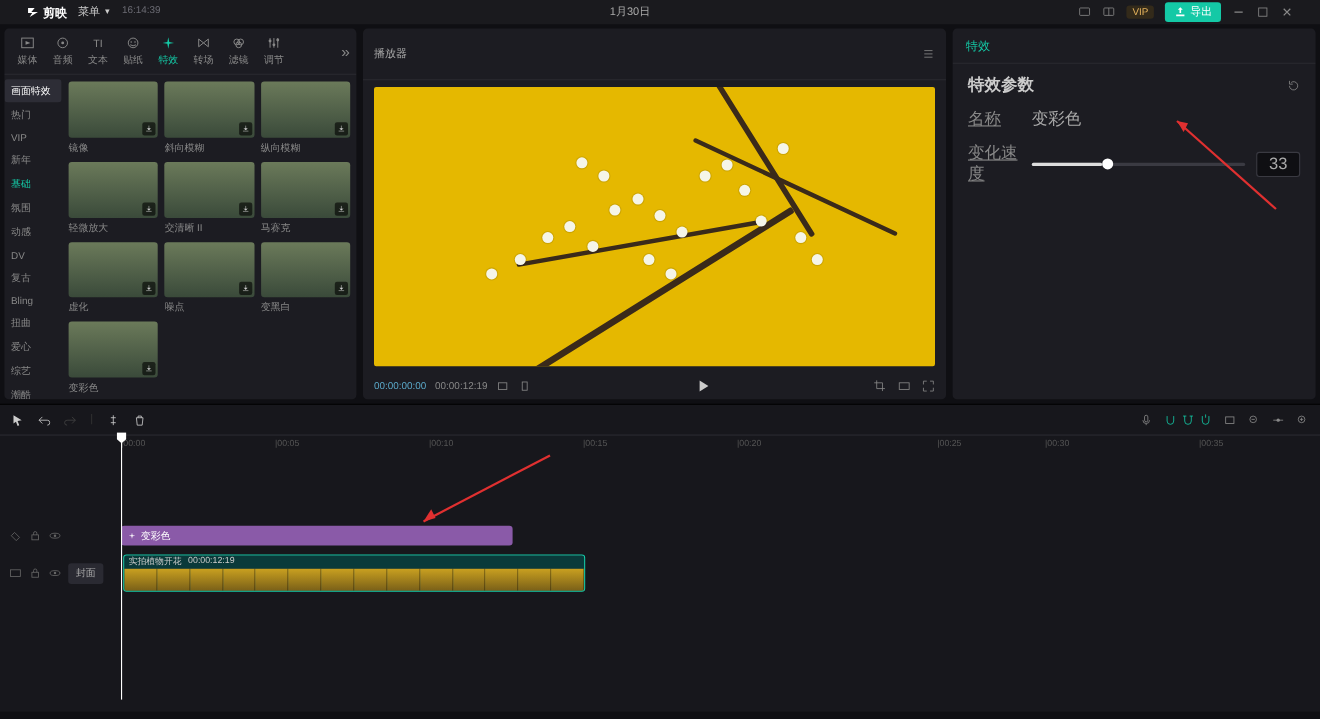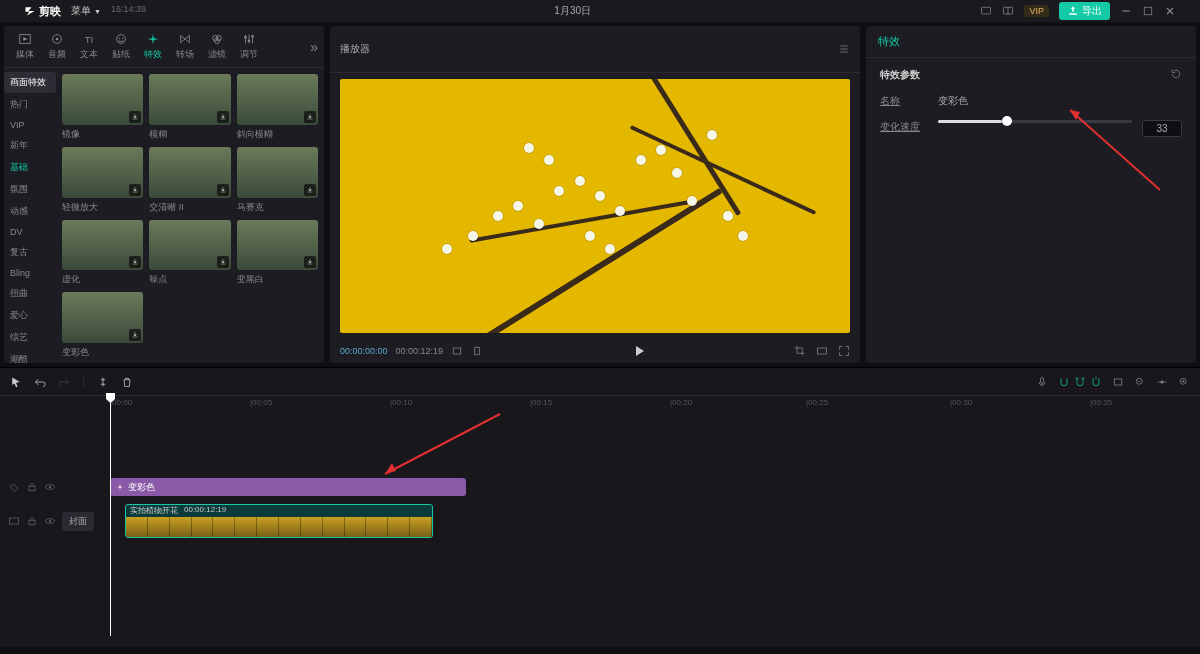--- a/index.html
+++ b/index.html
@@ -45,21 +45,21 @@
   .branch { position:absolute; background:#3a2a1a; border-radius:2px; transform-origin:center;}
   .flower { position:absolute; width:10px; height:10px; border-radius:50%; background:#f5f5e8; box-shadow: 0 0 0 1px rgba(0,0,0,.1);}
   .playbar { display:flex; align-items:center; padding:4px 10px; gap:8px; font-size:9px;}
   .time-cur { color:#5aa8c9; }
   .time-dur { color:#888; }
   .play-center { flex:1; display:flex; justify-content:center;}
   .play-right { display:flex; gap:10px; color:#888;}
   
   .right-head { padding:8px 12px; border-bottom:1px solid #2a2a30; color:#14c9a6; font-size:11px;}
   .right-body { padding:10px 14px; display:flex; flex-direction:column; gap:12px;}
-  .prop-row { display:flex; gap:10px; font-size:10px; color:#aaa;}
+  .prop-row { display:flex; align-items:center; gap:10px; font-size:15px; color:#aaa;}
   .prop-label { width:48px; color:#888;text-decoration:underline;}
   .reset-ico { margin-left:auto; color:#888;}
   .slider { flex:1; height:3px; background:#3a3a42; border-radius:2px; position:relative;}
   .slider-fill { position:absolute; left:0; top:0; bottom:0; background:#ddd; border-radius:2px;}
   .slider-knob { position:absolute; top:-4px; width:10px; height:10px; background:#fff; border-radius:50%;}
   .val-box { background:#0f0f13; border:1px solid #3a3a42; padding:2px 6px; border-radius:3px; width:40px; text-align:center;}
   
   .timeline-area { height: 280px; display:flex; flex-direction:column; background:#17171c; border-top:1px solid #000;}
   .tl-toolbar { height:28px; display:flex; align-items:center; padding:0 10px; gap:12px; border-bottom:1px solid #2a2a30;}
   .tl-tool { color:#888; cursor:pointer;}
@@ -228,31 +228,31 @@
             <div class="fx-label">镜像</div>
           </div>
           <div class="fx-item">
             <div class="fx-thumb">
               <div class="fx-dl">
                 <svg width="8" height="8" viewBox="0 0 16 16">
                   <path fill="#ccc" d="M8 2 V10 M5 7 L8 10 L11 7 M3 12 H13" stroke="#ccc"></path>
                 </svg>
               </div>
             </div>
-            <div class="fx-label">模糊</div>
-          </div>
-          <div class="fx-item">
-            <div class="fx-thumb">
-              <div class="fx-dl">
-                <svg width="8" height="8" viewBox="0 0 16 16">
-                  <path fill="#ccc" d="M8 2 V10 M5 7 L8 10 L11 7 M3 12 H13" stroke="#ccc"></path>
-                </svg>
-              </div>
-            </div>
             <div class="fx-label">斜向模糊</div>
+          </div>
+          <div class="fx-item">
+            <div class="fx-thumb">
+              <div class="fx-dl">
+                <svg width="8" height="8" viewBox="0 0 16 16">
+                  <path fill="#ccc" d="M8 2 V10 M5 7 L8 10 L11 7 M3 12 H13" stroke="#ccc"></path>
+                </svg>
+              </div>
+            </div>
+            <div class="fx-label">纵向模糊</div>
           </div>
           <div class="fx-item">
             <div class="fx-thumb">
               <div class="fx-dl">
                 <svg width="8" height="8" viewBox="0 0 16 16">
                   <path fill="#ccc" d="M8 2 V10 M5 7 L8 10 L11 7 M3 12 H13" stroke="#ccc"></path>
                 </svg>
               </div>
             </div>
             <div class="fx-label">轻微放大</div>
@@ -467,21 +467,21 @@
   </div>
   <div class="ruler" id="ruler">
     <div class="playhead" style="left:110px;">
         <div class="playhead-head"></div>
       </div>
   <span class="ruler-tick" style="left: 110px;">|00:00</span>
       <span class="ruler-tick" style="left: 250px;">|00:05</span>
       <span class="ruler-tick" style="left: 390px;">|00:10</span>
       <span class="ruler-tick" style="left: 530px;">|00:15</span>
       <span class="ruler-tick" style="left: 670px;">|00:20</span>
-      <span class="ruler-tick" style="left: 806px;">|00:25</span>
+      <span class="ruler-tick" style="left: 852px;">|00:25</span>
       <span class="ruler-tick" style="left: 950px;">|00:30</span>
       <span class="ruler-tick" style="left: 1090px;">|00:35</span>
     </div>
   <div class="tracks">
     <div class="track-labels">
       <div class="track-label" style="margin-top:56px;">
         <svg class="ico" viewBox="0 0 16 16">
             <path fill="none" stroke="#666" d="M3 8 L7 4 L13 10 L9 14 Z"></path>
           </svg>
         <svg class="ico" viewBox="0 0 16 16">
@@ -510,21 +510,21 @@
     </div>
     <div class="track" style="margin-top:56px;">
       <div class="fx-clip" style="left:2px; width:356px;">
         <svg class="ico dl-badge" viewBox="0 0 16 16">
             <path fill="#fff" d="M8 2 L9 7 L14 8 L9 9 L8 14 L7 9 L2 8 L7 7 Z"></path>
           </svg>
         <span>变彩色</span>
       </div>
     </div>
     <div class="track">
-      <div class="vid-clip" style="left:17px; width:308px;text-align:center;">
+      <div class="vid-clip" style="left:4px; width:420px;text-align:center;">
         <div class="vid-header">
           <span>实拍植物开花</span>
           <span>00:00:12:19</span>
         </div>
         <div class="vid-frames" id="vid-frames">
             <div class="vid-frame"></div>
             <div class="vid-frame"></div>
             <div class="vid-frame"></div>
             <div class="vid-frame"></div>
             <div class="vid-frame"></div>

